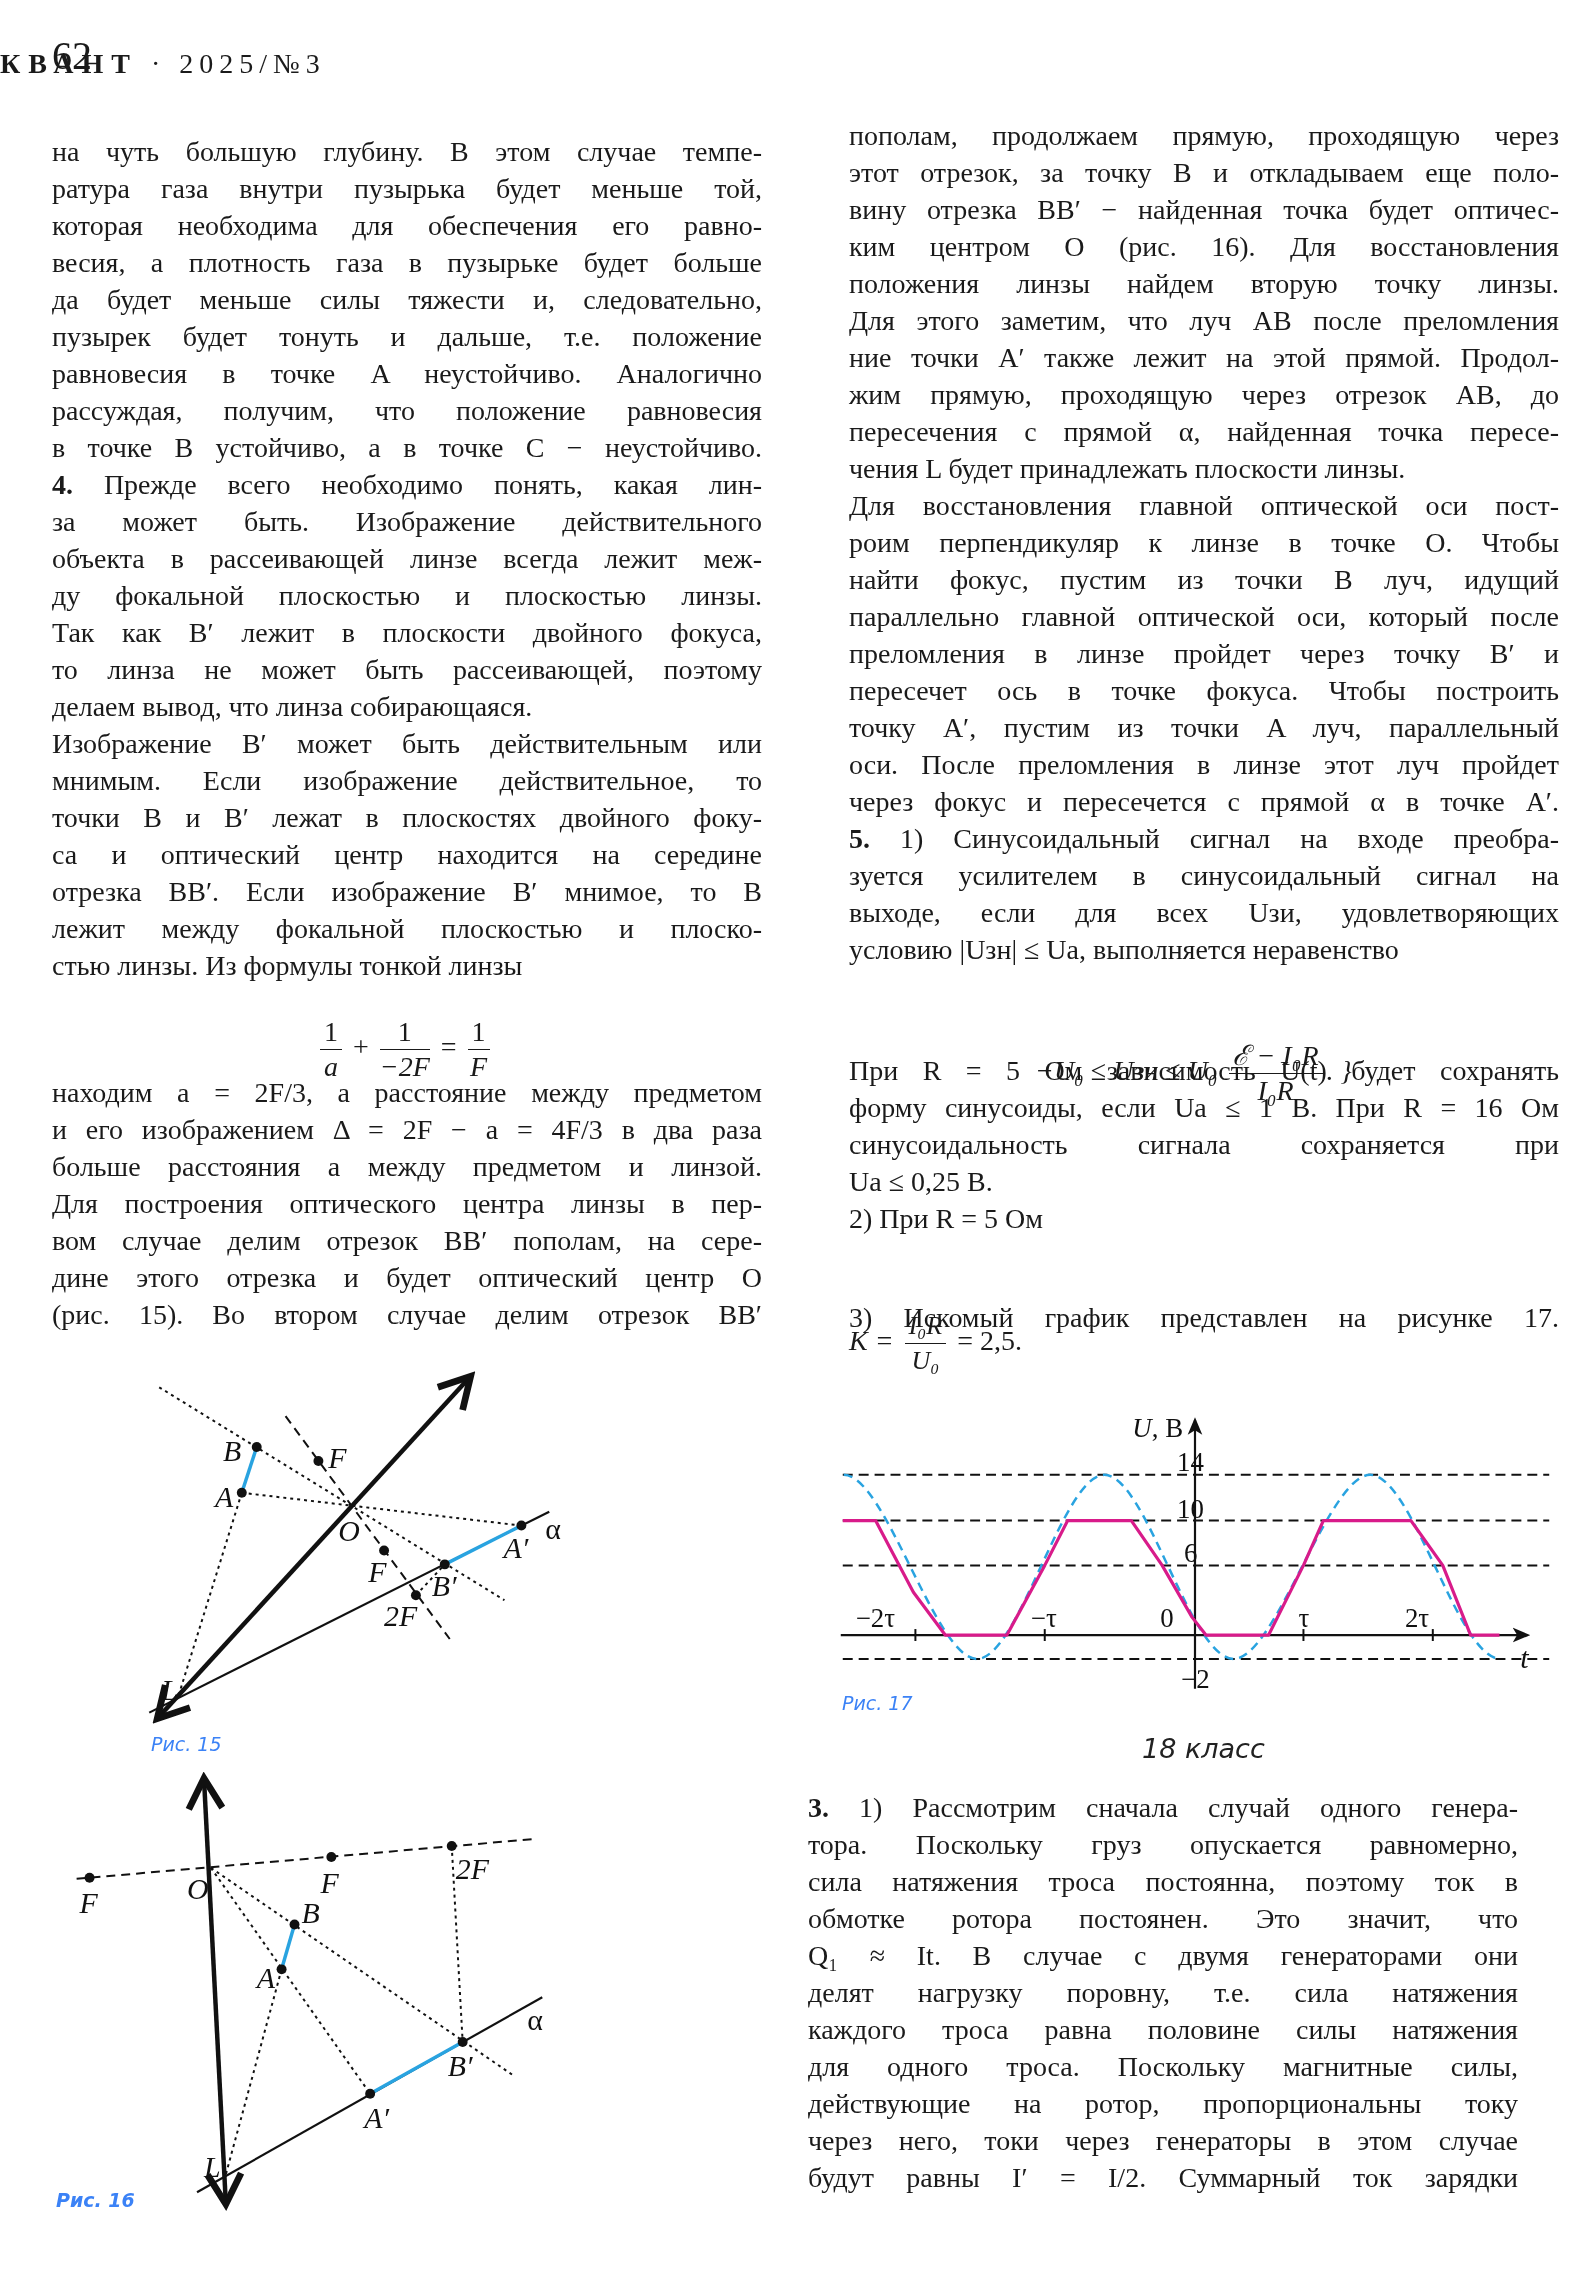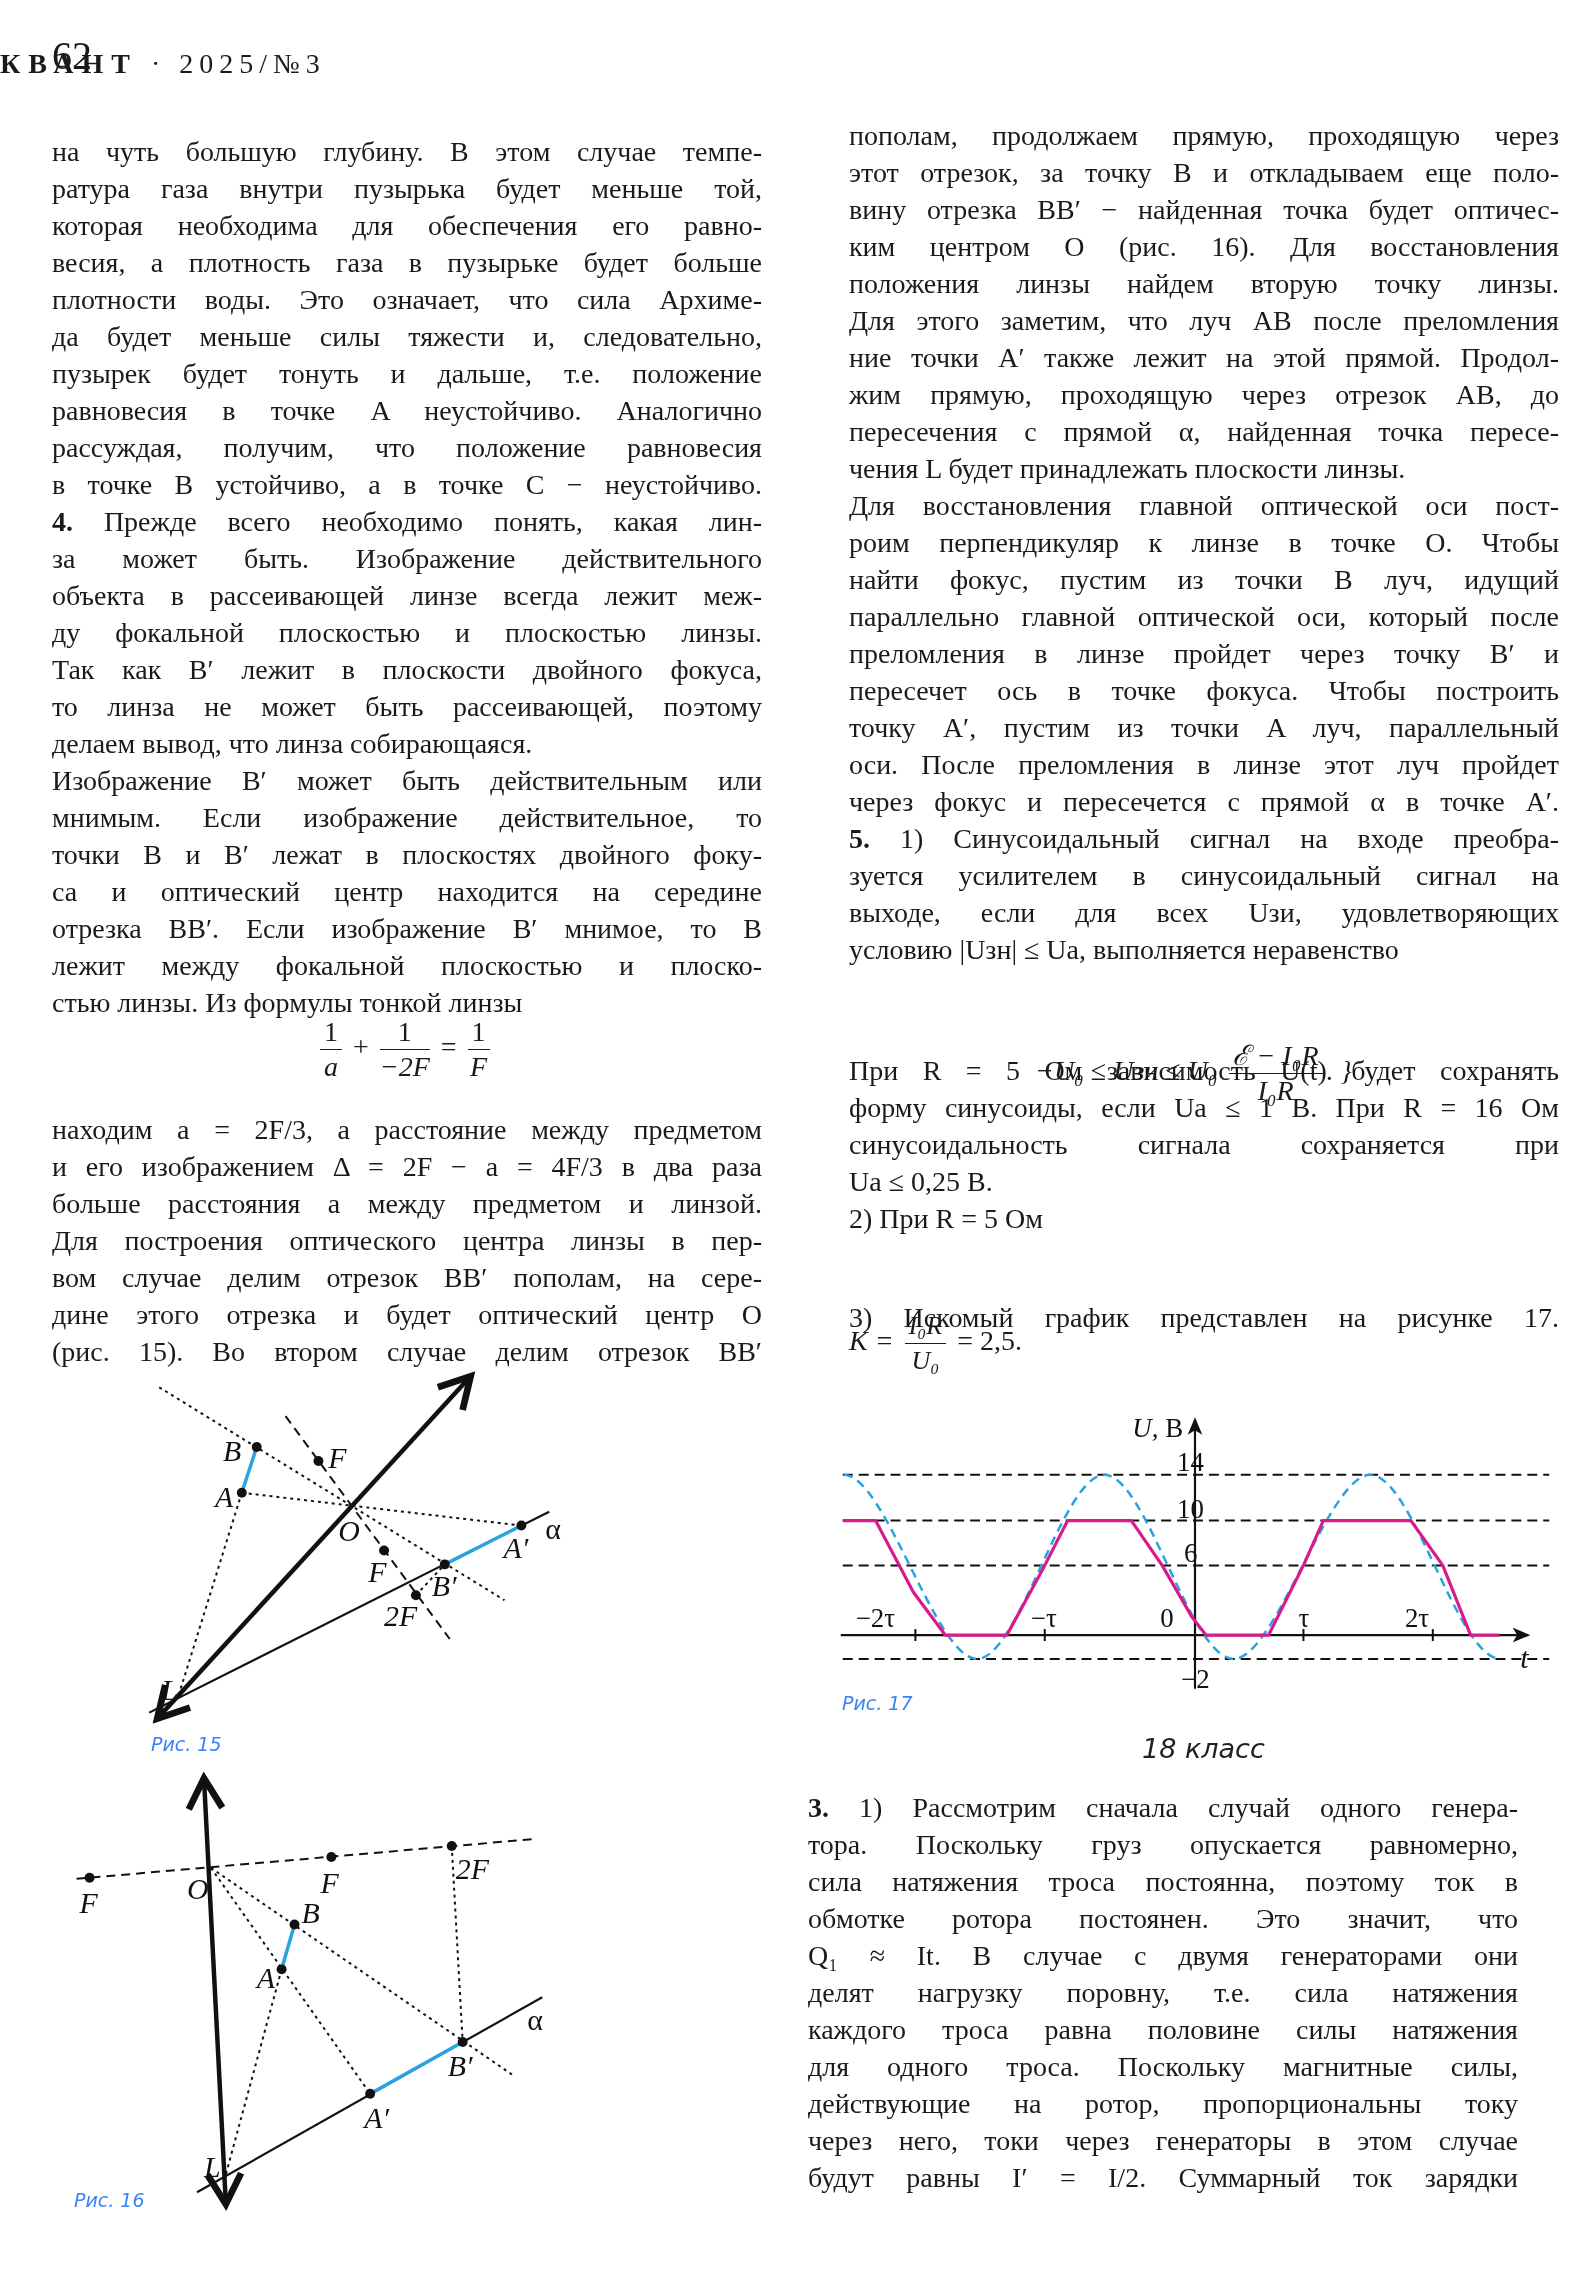--- a/index.html
+++ b/index.html
@@ -34,21 +34,20 @@
   <b>КВАНТ</b>
   <span>·</span>
   <span>2025/№3</span>
 </div>
 
 <div class="col col-left">
   <div class="line">на чуть большую глубину. В этом случае темпе-</div>
   <div class="line">ратура газа внутри пузырька будет меньше той,</div>
   <div class="line">которая необходима для обеспечения его равно-</div>
   <div class="line">весия, а плотность газа в пузырьке будет больше</div>
-  <div class="line">плотности воды. Это означает, что сила Архиме-</div>
   <div class="line">да будет меньше силы тяжести и, следовательно,</div>
   <div class="line">пузырек будет тонуть и дальше, т.е. положение</div>
   <div class="line">равновесия в точке A неустойчиво. Аналогично</div>
   <div class="line">рассуждая, получим, что положение равновесия</div>
   <div class="line">в точке B устойчиво, а в точке C − неустойчиво.</div>
   <div class="line"><b>4.</b><span> Прежде всего необходимо понять, какая лин-</span></div>
   <div class="line">за может быть. Изображение действительного</div>
   <div class="line">объекта в рассеивающей линзе всегда лежит меж-</div>
   <div class="line">ду фокальной плоскостью и плоскостью линзы.</div>
   <div class="line">Так как B′ лежит в плоскости двойного фокуса,</div>
@@ -265,15 +264,15 @@
       <text x="1036" y="1635">−τ</text>
       <text x="1166" y="1635">0</text>
       <text x="1305" y="1635">τ</text>
       <text x="1412" y="1635">2τ</text>
       <text x="1528" y="1676" font-style="italic" font-size="30">t</text>
     </g>
   </g>
 </svg>
 
 <div class="caption" style="left:151px; top:1733px;">Рис. 15</div>
-<div class="caption" style="left:74px; top:2189px;">Рис. 16</div>
+<div class="caption" style="left:56px; top:2189px;font-weight:bold;">Рис. 16</div>
 <div class="caption" style="left:842px; top:1692px;">Рис. 17</div>
 
 
 </body></html>

